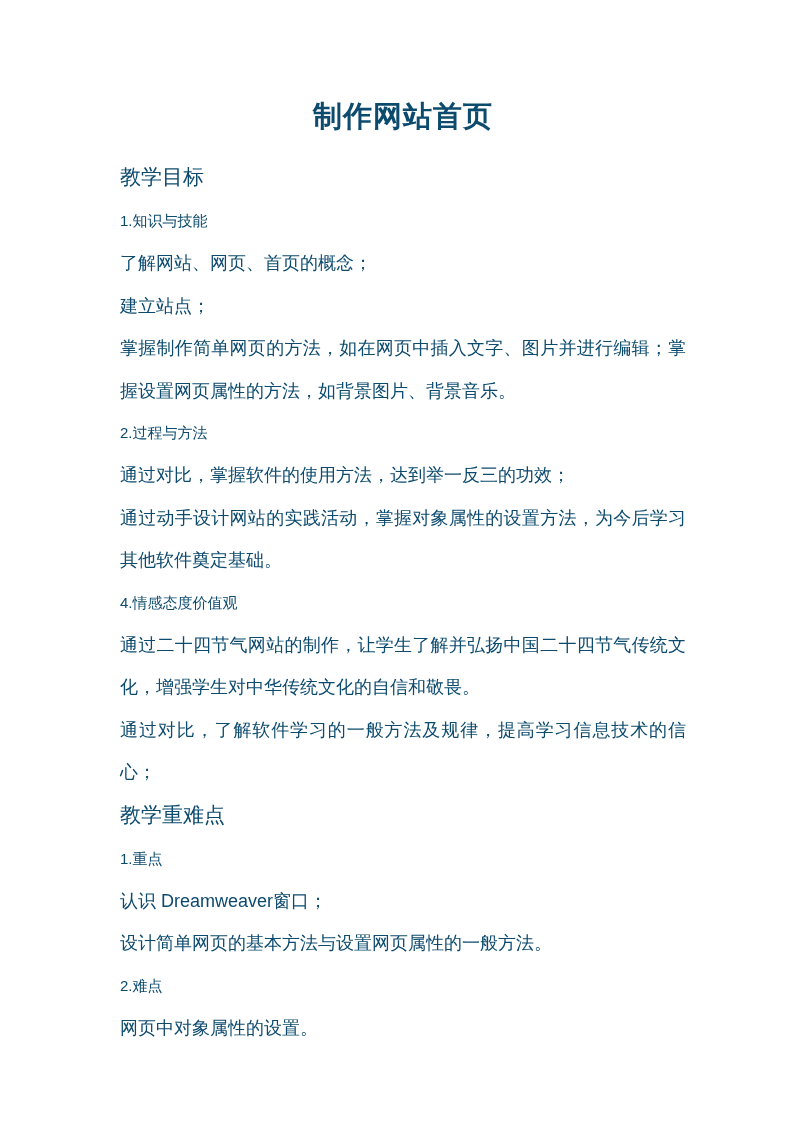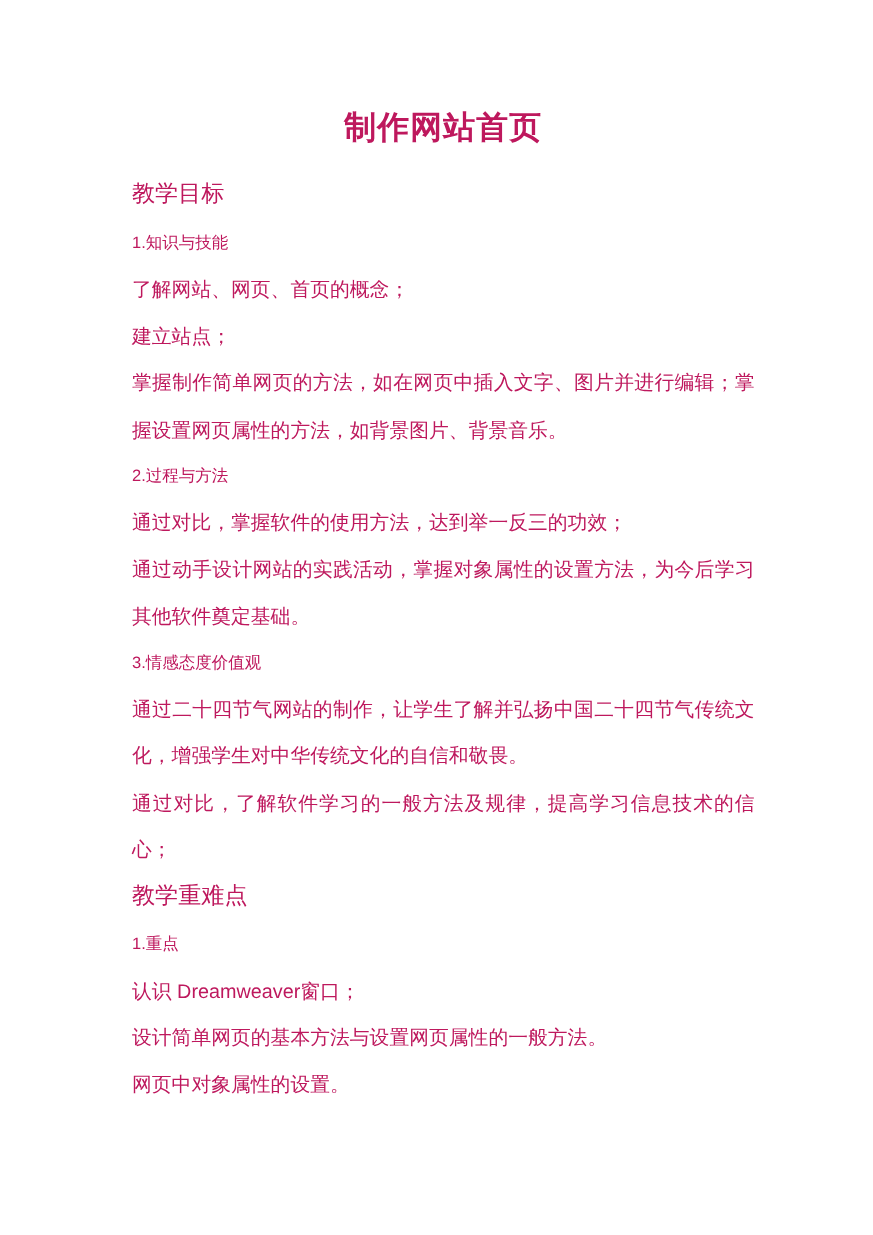--- a/index.html
+++ b/index.html
@@ -7,21 +7,21 @@
     padding: 0;
     background: #ffffff;
   }
   .page {
     position: relative;
     width: 794px;
     height: 1123px;
     background: #ffffff;
     overflow: hidden;
     font-family: "Liberation Sans", "DejaVu Sans", sans-serif;
-    color: #be185d;
+    color: #0c4a6e;
   }
   .content {
     position: absolute;
     left: 120px;
     top: 96px;
     width: 566px;
   }
   .doc-title {
     font-size: 29px;
     font-weight: bold;
@@ -68,31 +68,32 @@
     <p class="p">建立站点；</p>
 
     <p class="p">掌握制作简单网页的方法，如在网页中插入文字、图片并进行编辑；掌握设置网页属性的方法，如背景图片、背景音乐。</p>
 
     <div class="h2">2.过程与方法</div>
 
     <p class="p">通过对比，掌握软件的使用方法，达到举一反三的功效；</p>
 
     <p class="p">通过动手设计网站的实践活动，掌握对象属性的设置方法，为今后学习其他软件奠定基础。</p>
 
-    <div class="h2">3.情感态度价值观</div>
+    <div class="h2">4.情感态度价值观</div>
 
     <p class="p">通过二十四节气网站的制作，让学生了解并弘扬中国二十四节气传统文化，增强学生对中华传统文化的自信和敬畏。</p>
 
     <p class="p">通过对比，了解软件学习的一般方法及规律，提高学习信息技术的信心；</p>
 
     <div class="h1">教学重难点</div>
 
     <div class="h2">1.重点</div>
 
     <p class="p">认识 Dreamweaver窗口；</p>
 
     <p class="p">设计简单网页的基本方法与设置网页属性的一般方法。</p>
 
+    <div class="h2">2.难点</div>
 
     <p class="p">网页中对象属性的设置。</p>
 
   </div>
 </div>
 
 </body></html>

